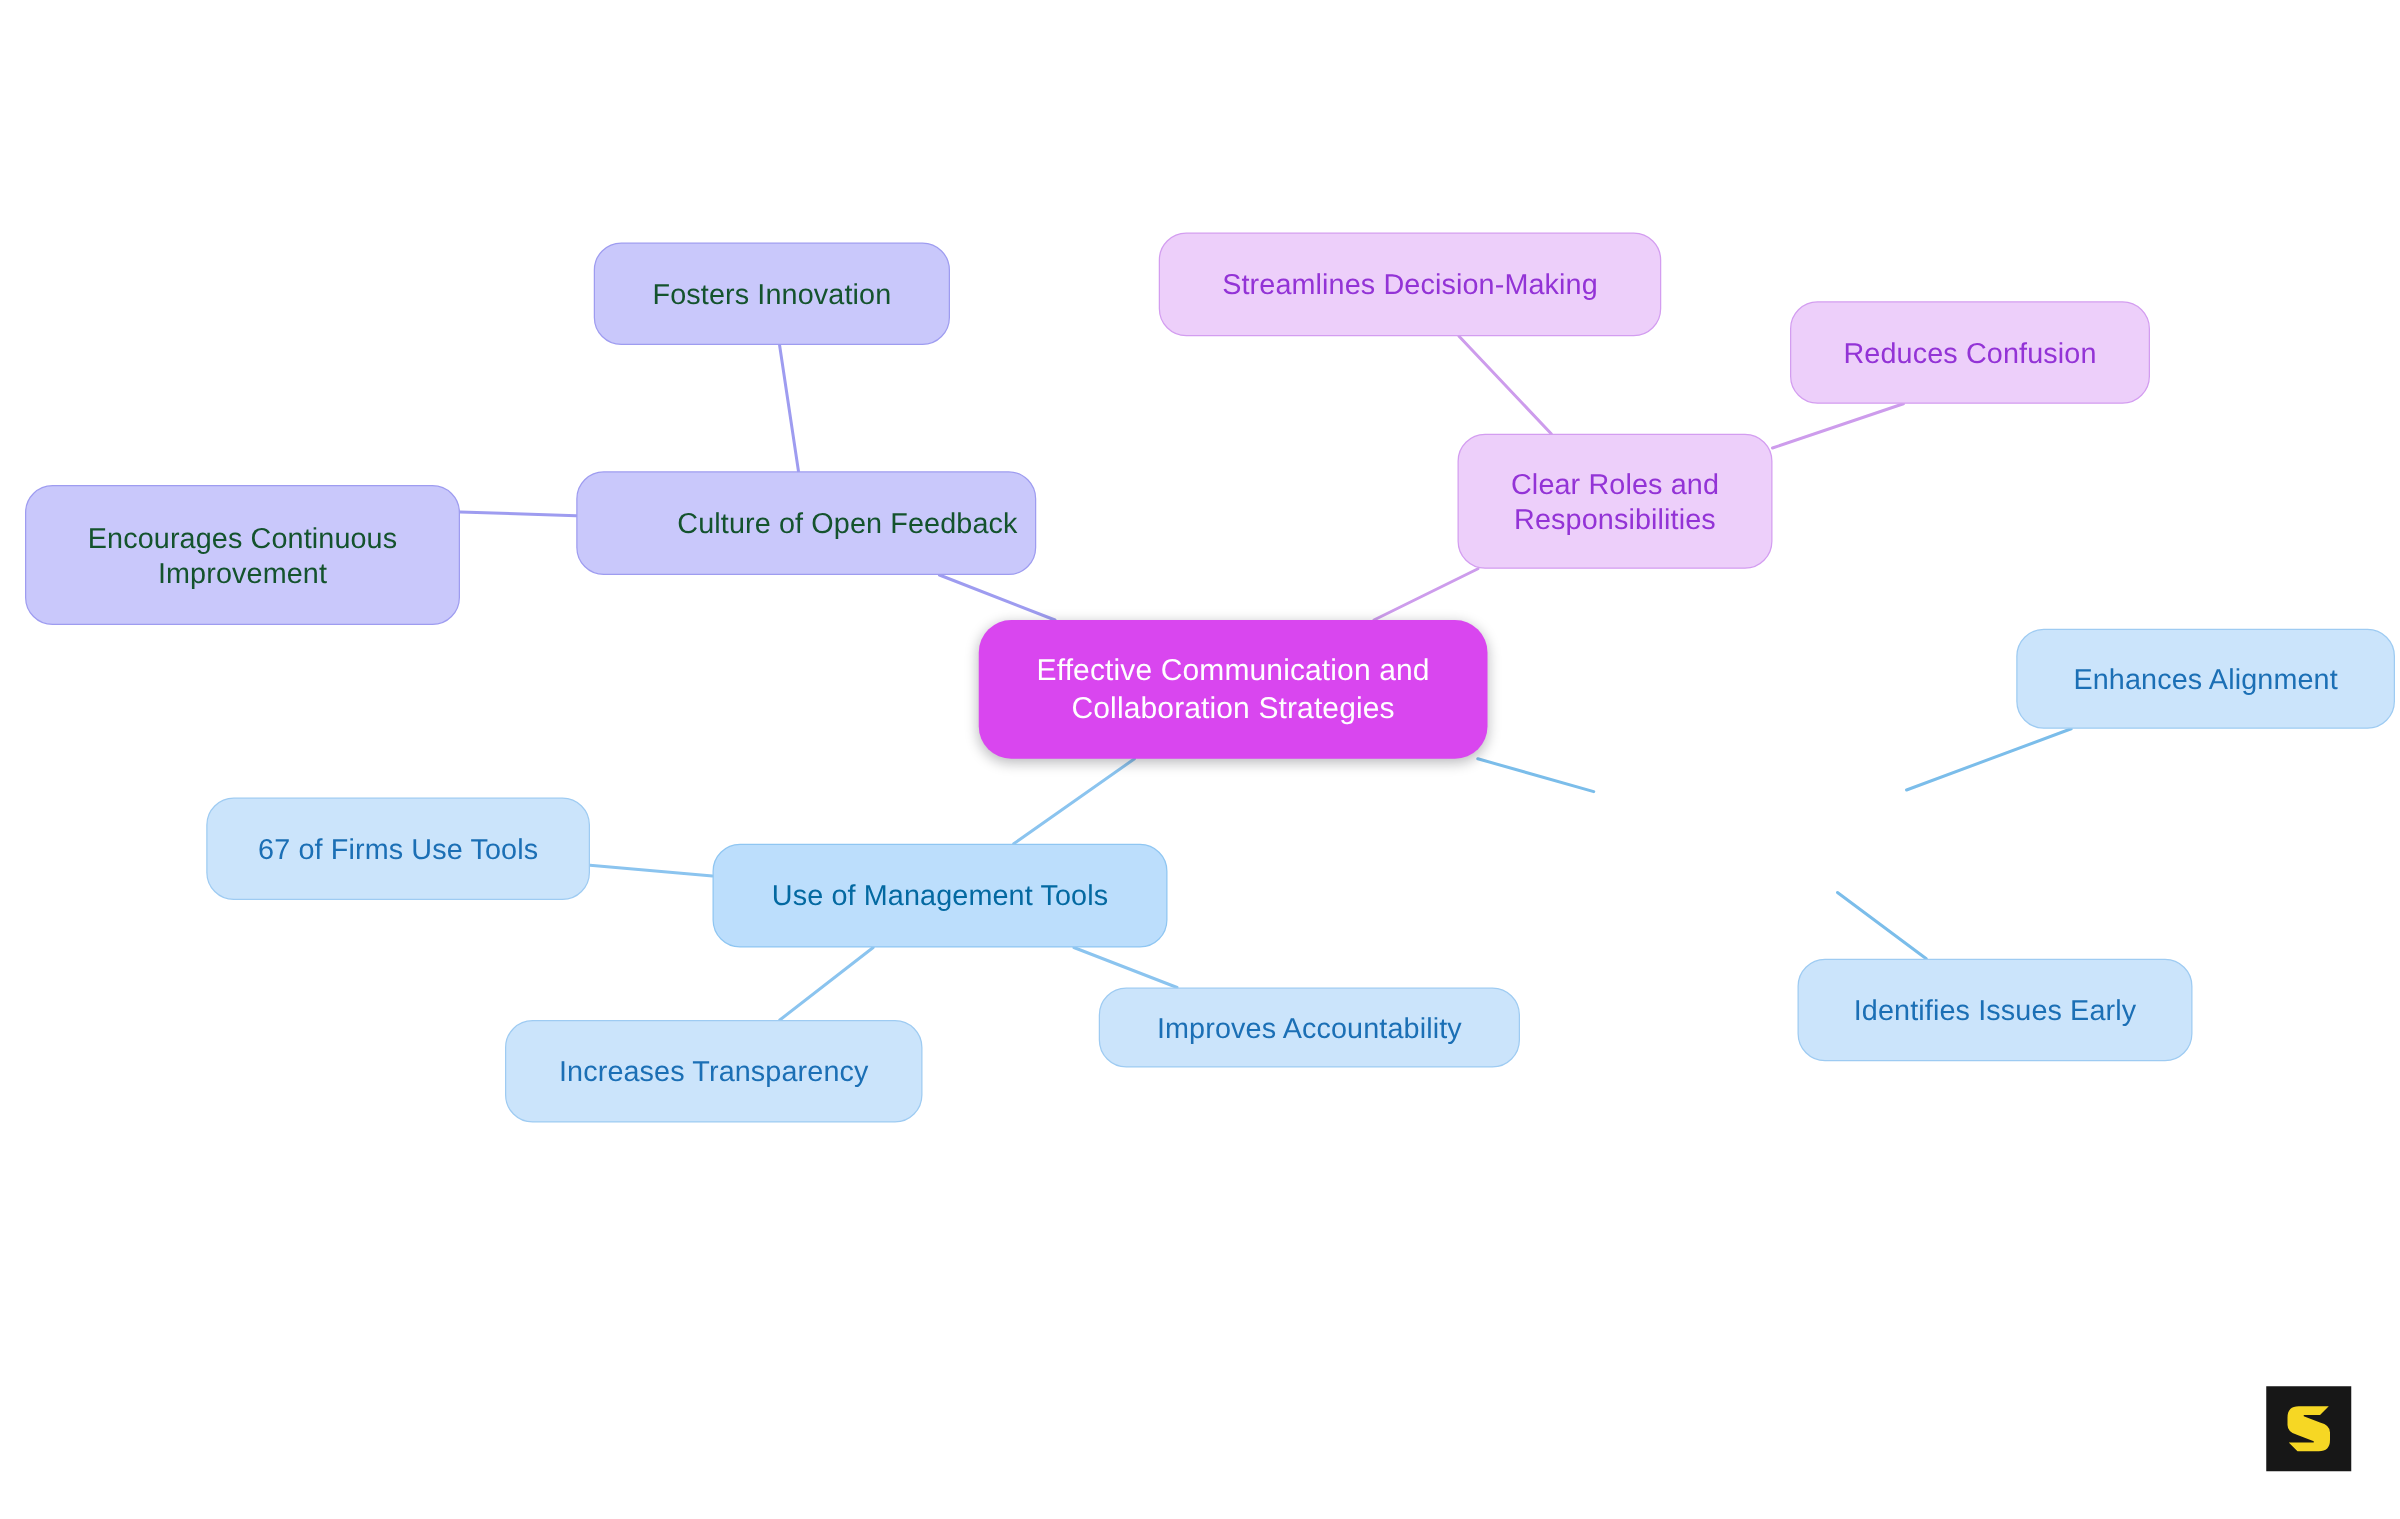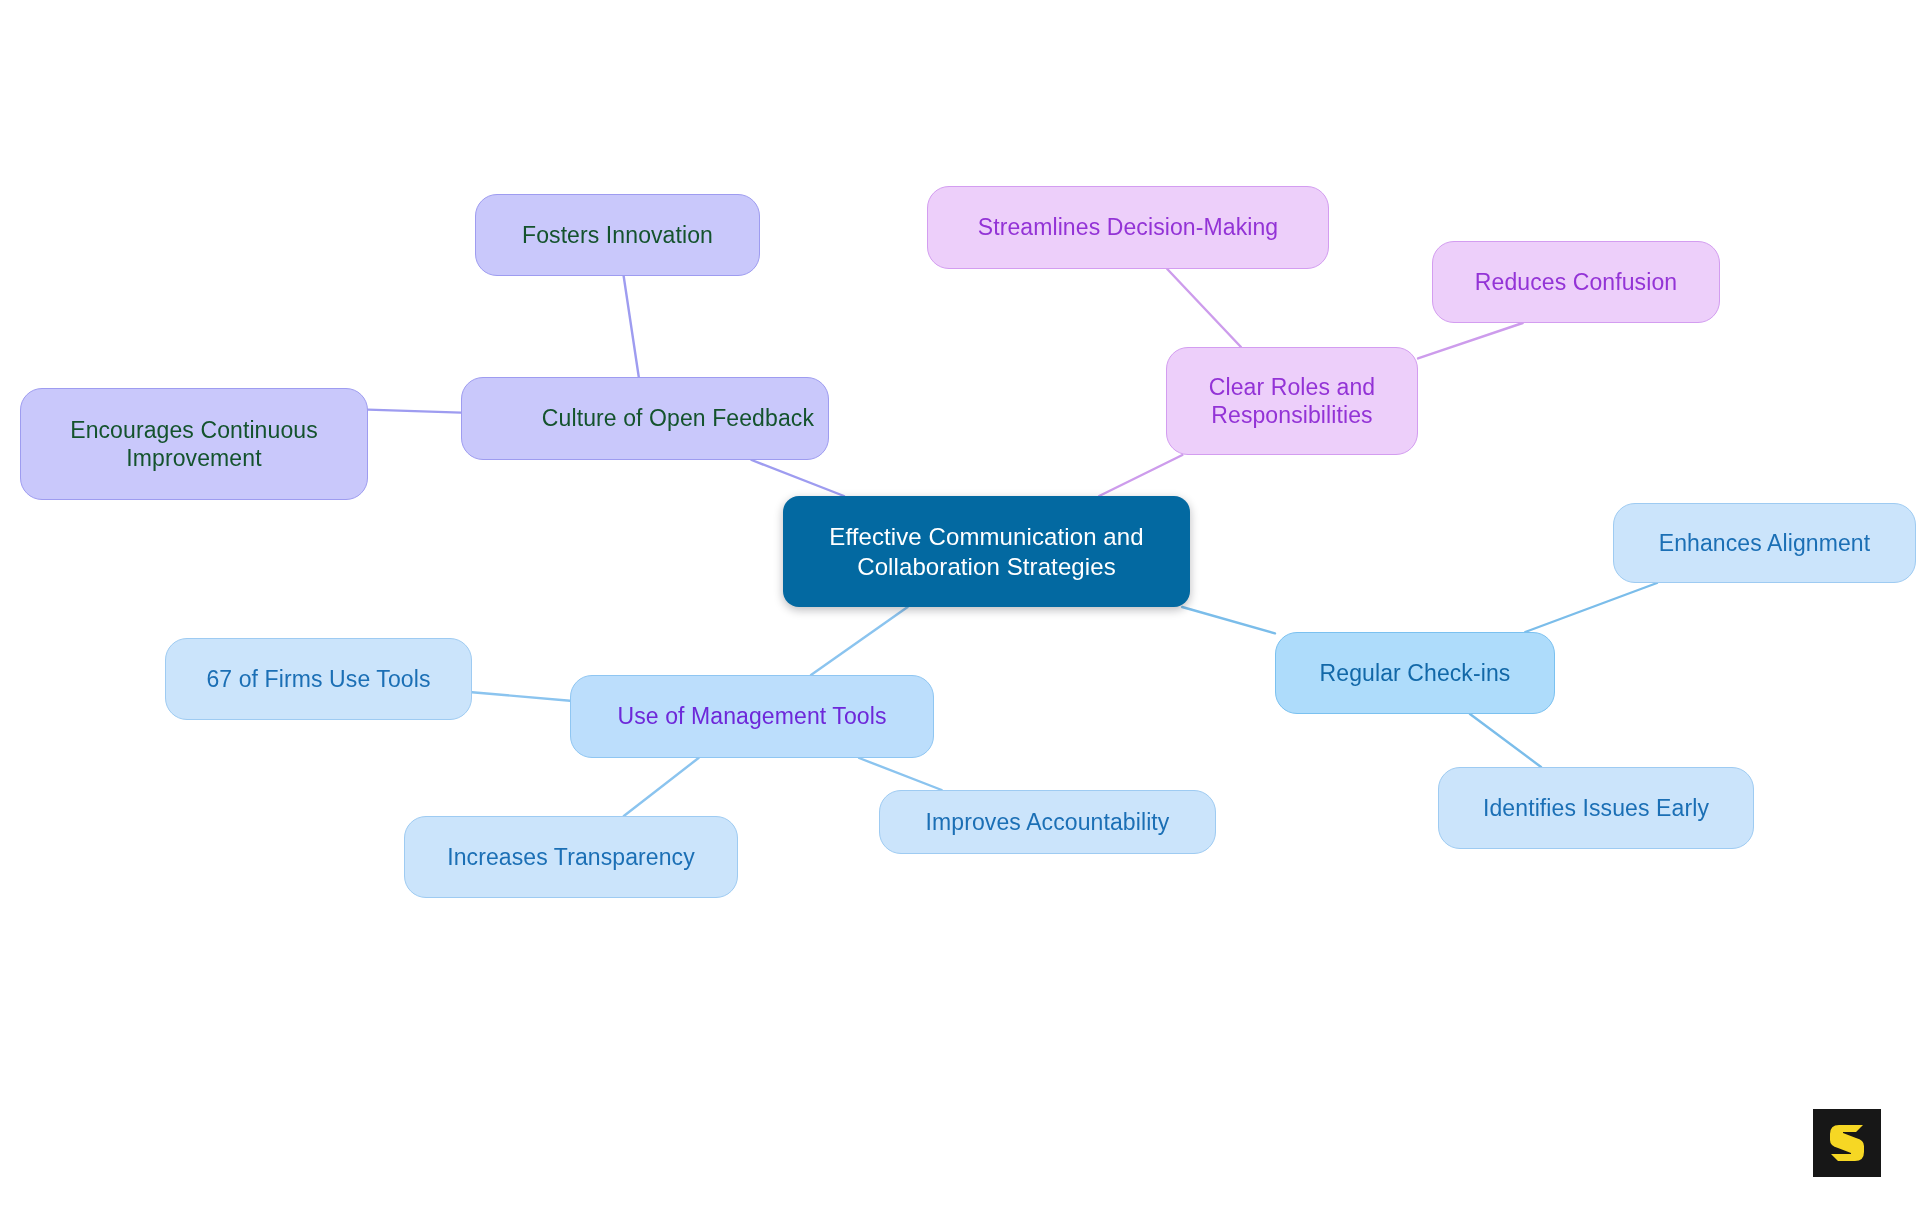--- a/index.html
+++ b/index.html
@@ -34,25 +34,25 @@
     text-align: center;
     border-radius: 22px;
     border-style: solid;
     border-width: 1.5px;
     line-height: 1.22;
     white-space: pre-line;
     padding: 6px 14px;
     letter-spacing: 0.1px;
   }
   .node.root {
-    border-radius: 16px;
+    border-radius: 26px;
     border-width: 0;
     color: #ffffff;
     font-size: 24px;
-    background: #0369a1;
+    background: #d946ef;
     box-shadow: 0 3px 10px rgba(10,12,20,0.28);
     justify-content: center;
   }
   .node.purple {
     background: #c9c8fb;
     border-color: #9e9cf0;
     color: #14532d;
     font-size: 23px;
   }
   .node.pink {
@@ -69,21 +69,21 @@
   }
   .node.blue-soft {
     background: #cbe4fb;
     border-color: #9ecbf2;
     color: #1b6fb5;
     font-size: 23px;
   }
   .node.blue-mid {
     background: #bcdefc;
     border-color: #8fc6f2;
-    color: #6d28d9;
+    color: #0369a1;
     font-size: 23px;
   }
   #brand-logo {
     position: absolute;
     width: 68px;
     height: 68px;
     background: #171717;
     display: flex;
     align-items: center;
     justify-content: center;
@@ -131,23 +131,20 @@
     <span>Clear Roles and
 Responsibilities</span>
   </div>
   <div class="node pink" style="left:927px; top:186px; width:402px; height:83px;">
     <span>Streamlines Decision-Making</span>
   </div>
   <div class="node pink" style="left:1432px; top:241px; width:288px; height:82px;">
     <span>Reduces Confusion</span>
   </div>
 
-  <div class="node blue-strong" style="left:1275px; top:632px; width:280px; height:82px;">
-    <span>Regular Check-ins</span>
-  </div>
   <div class="node blue-soft" style="left:1613px; top:503px; width:303px; height:80px;">
     <span>Enhances Alignment</span>
   </div>
   <div class="node blue-soft" style="left:1438px; top:767px; width:316px; height:82px;">
     <span>Identifies Issues Early</span>
   </div>
 
   <div class="node blue-mid" style="left:570px; top:675px; width:364px; height:83px;">
     <span>Use of Management Tools</span>
   </div>

